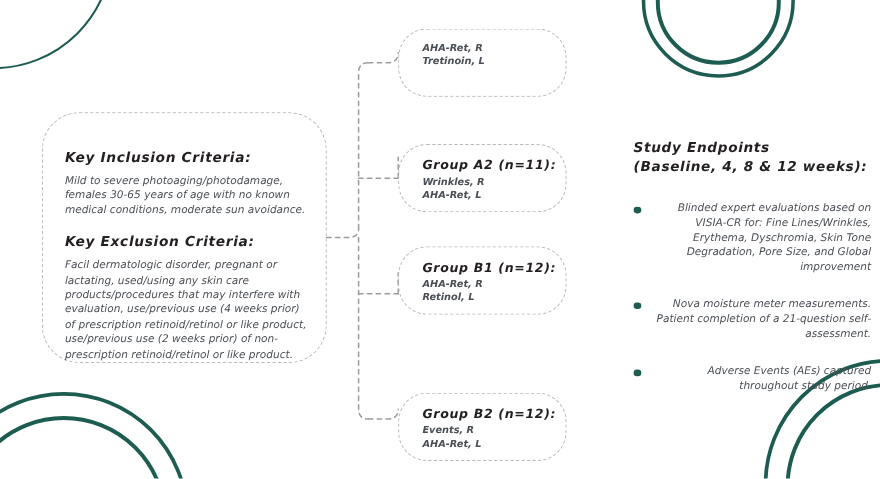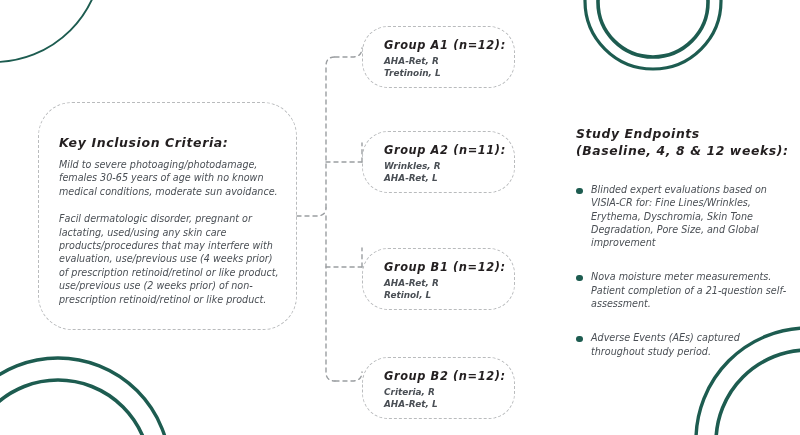--- a/index.html
+++ b/index.html
@@ -47,30 +47,30 @@
   #criteria-card{left:38px;top:102px;width:259px;height:228px;}
   .crit-inner{position:absolute;left:20px;right:16px;top:32px;}
   .crit-head{font-size:12.5px;line-height:16px;margin:0 0 7px 0;}
   .crit-text{font-size:9.6px;line-height:13.4px;margin:0;}
   #excl-block{margin-top:14px;}
 
   
   .group{width:153px;height:62px;}
   #group-a1{left:362px;top:26px;}
   #group-a2{left:362px;top:131px;}
-  #group-b1{left:362px;top:248px;}
+  #group-b1{left:362px;top:224px;}
   #group-b2{left:362px;top:357px;}
   .g-inner{position:absolute;left:21px;top:11px;right:8px;}
   .g-title{font-size:11.4px;line-height:15px;margin:0 0 2px 0;}
   .g-line{font-size:8.9px;line-height:12.2px;margin:0;font-weight:bold;}
 
   
   #endpoints{position:absolute;left:576px;top:126px;width:216px;}
   .ep-head{font-size:12.4px;line-height:16.5px;margin:0;}
-  .ep-list{list-style:none;margin:24px 0 0 0;padding:0;}
+  .ep-list{list-style:none;margin:24px 0 0 0;padding:0;text-align:right;}
   .ep-item{position:relative;padding-left:15px;margin-bottom:21px;}
   .ep-item:last-child{margin-bottom:2px;}
   .ep-dot{
     position:absolute;left:0;top:4.5px;
     width:6.5px;height:6.5px;border-radius:50%;
     background:#1f5murky;
   }
   .ep-dot{background:#1d5c50;}
   .ep-text{font-size:9.6px;line-height:13.3px;margin:0;display:block;}
 </style>
@@ -109,28 +109,28 @@
 
       <path d="M335 381 H352 Q362 381 362 372"></path>
     </g>
   </svg>
 
   <div class="card" id="criteria-card">
     <div class="crit-inner">
       <p class="hand crit-head">Key Inclusion Criteria:</p>
       <p class="body crit-text">Mild to severe photoaging/photodamage, females 30-65 years of age with no known medical conditions, moderate sun avoidance.</p>
       <div id="excl-block">
+        <p class="hand crit-head">Key Exclusion Criteria:</p>
         <p class="body crit-text">Facil dermatologic disorder, pregnant or lactating, used/using any skin care products/procedures that may interfere with evaluation, use/previous use (4 weeks prior) of prescription retinoid/retinol or like product, use/previous use (2 weeks prior) of non-prescription retinoid/retinol or like product.</p>
       </div>
     </div>
   </div>
 
   <div class="card group" id="group-a1">
     <div class="g-inner">
-      <p class="hand g-title">Group A1 (n=12):</p>
       <p class="body g-line">AHA-Ret, R</p>
       <p class="body g-line">Tretinoin, L</p>
     </div>
   </div>
 
   <div class="card group" id="group-a2">
     <div class="g-inner">
       <p class="hand g-title">Group A2 (n=11):</p>
       <p class="body g-line">Wrinkles, R</p>
       <p class="body g-line">AHA-Ret, L</p>
@@ -141,21 +141,21 @@
     <div class="g-inner">
       <p class="hand g-title">Group B1 (n=12):</p>
       <p class="body g-line">AHA-Ret, R</p>
       <p class="body g-line">Retinol, L</p>
     </div>
   </div>
 
   <div class="card group" id="group-b2">
     <div class="g-inner">
       <p class="hand g-title">Group B2 (n=12):</p>
-      <p class="body g-line">Criteria, R</p>
+      <p class="body g-line">Events, R</p>
       <p class="body g-line">AHA-Ret, L</p>
     </div>
   </div>
 
   <div id="endpoints">
     <p class="hand ep-head">Study Endpoints</p>
     <p class="hand ep-head">(Baseline, 4, 8 &amp; 12 weeks):</p>
 
     <ul class="ep-list">
       <li class="ep-item">

